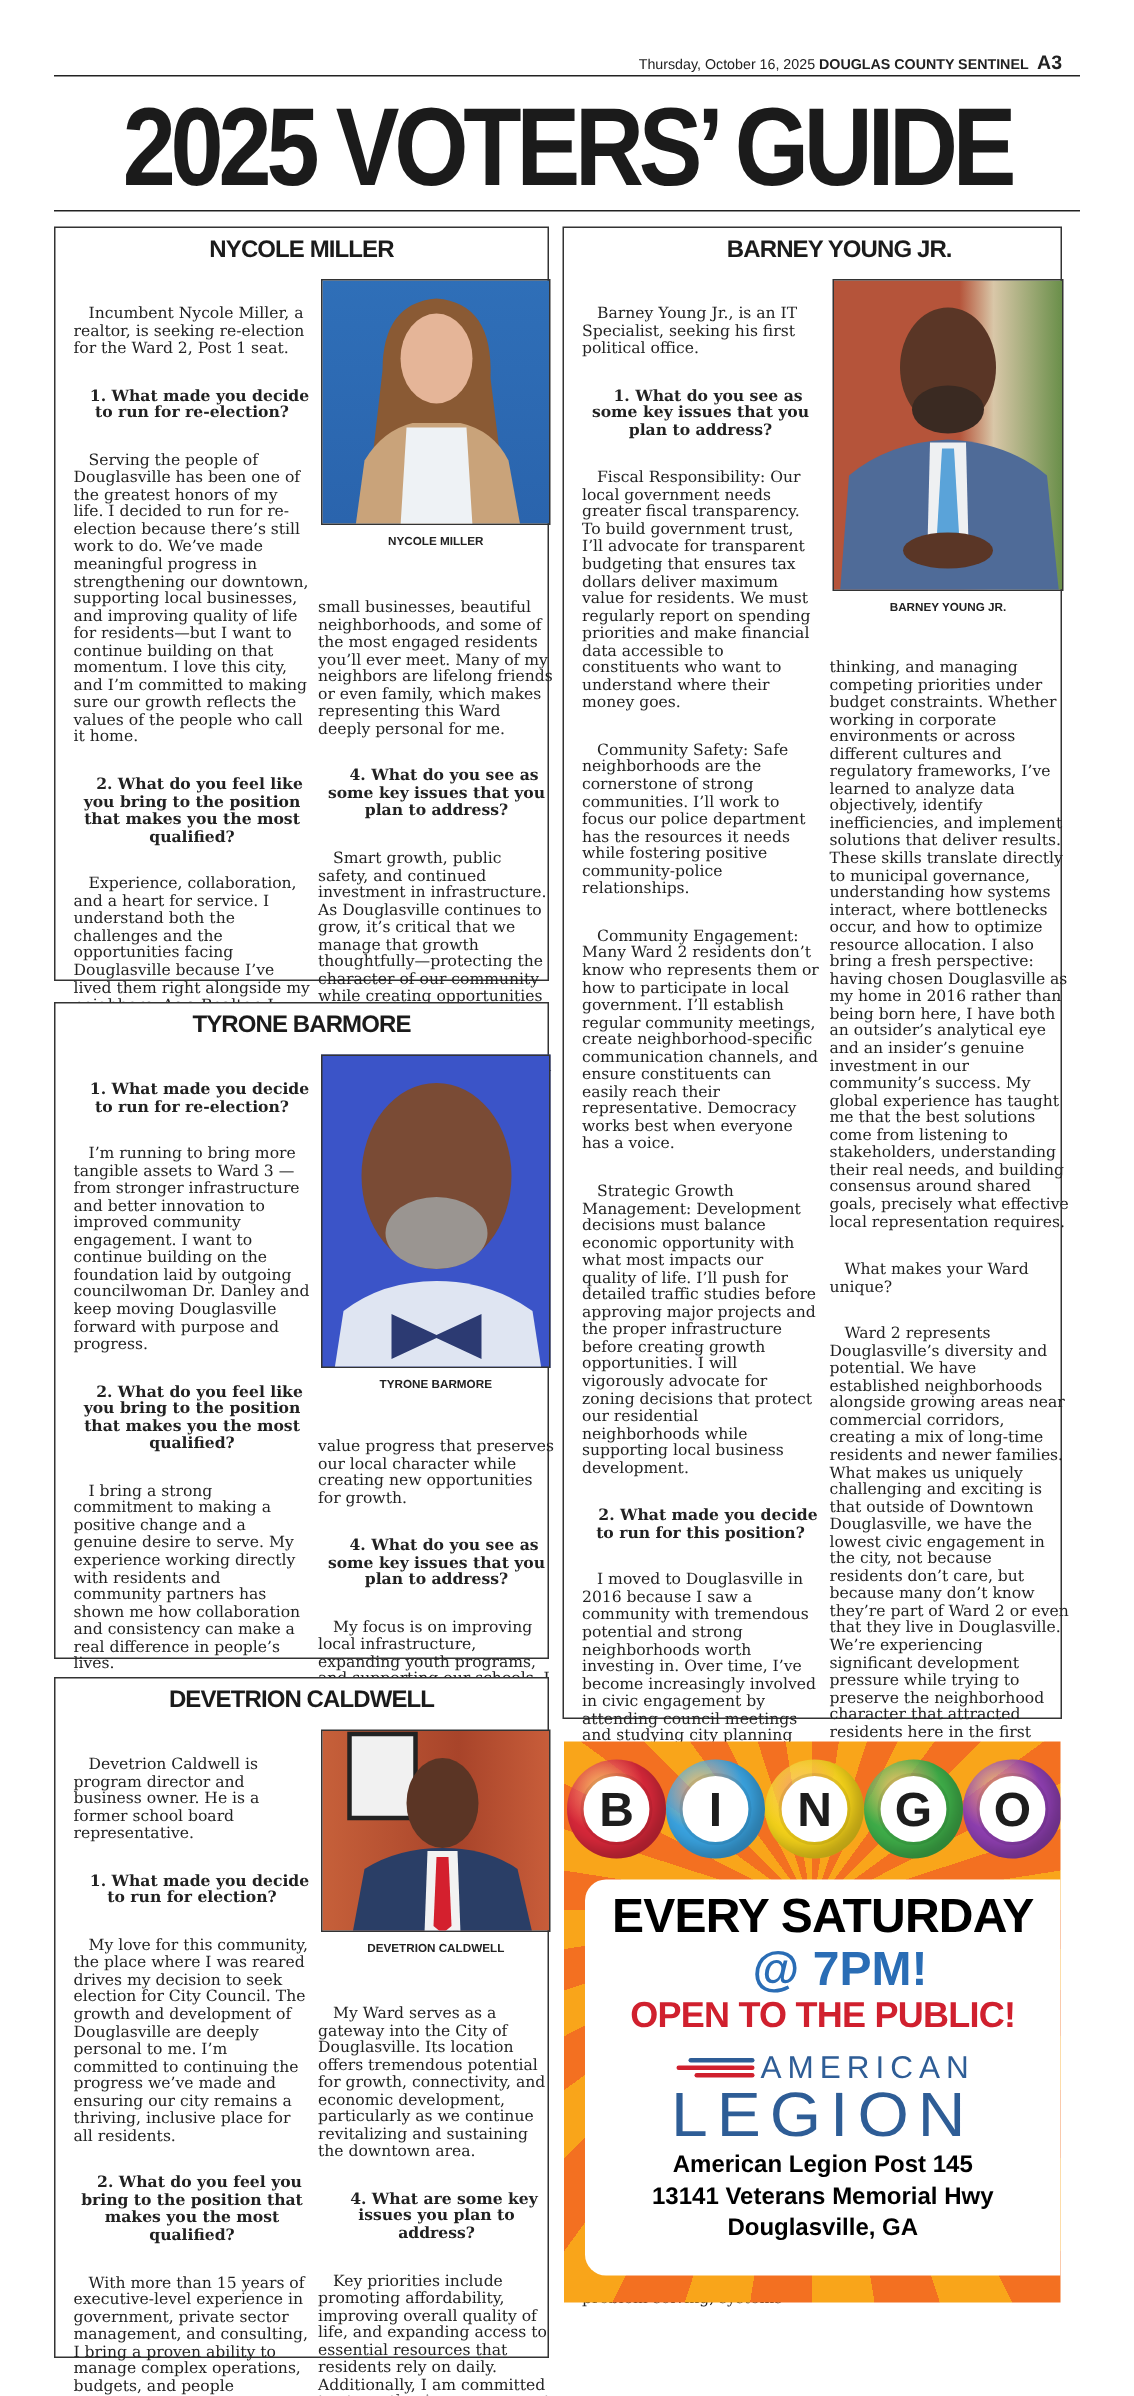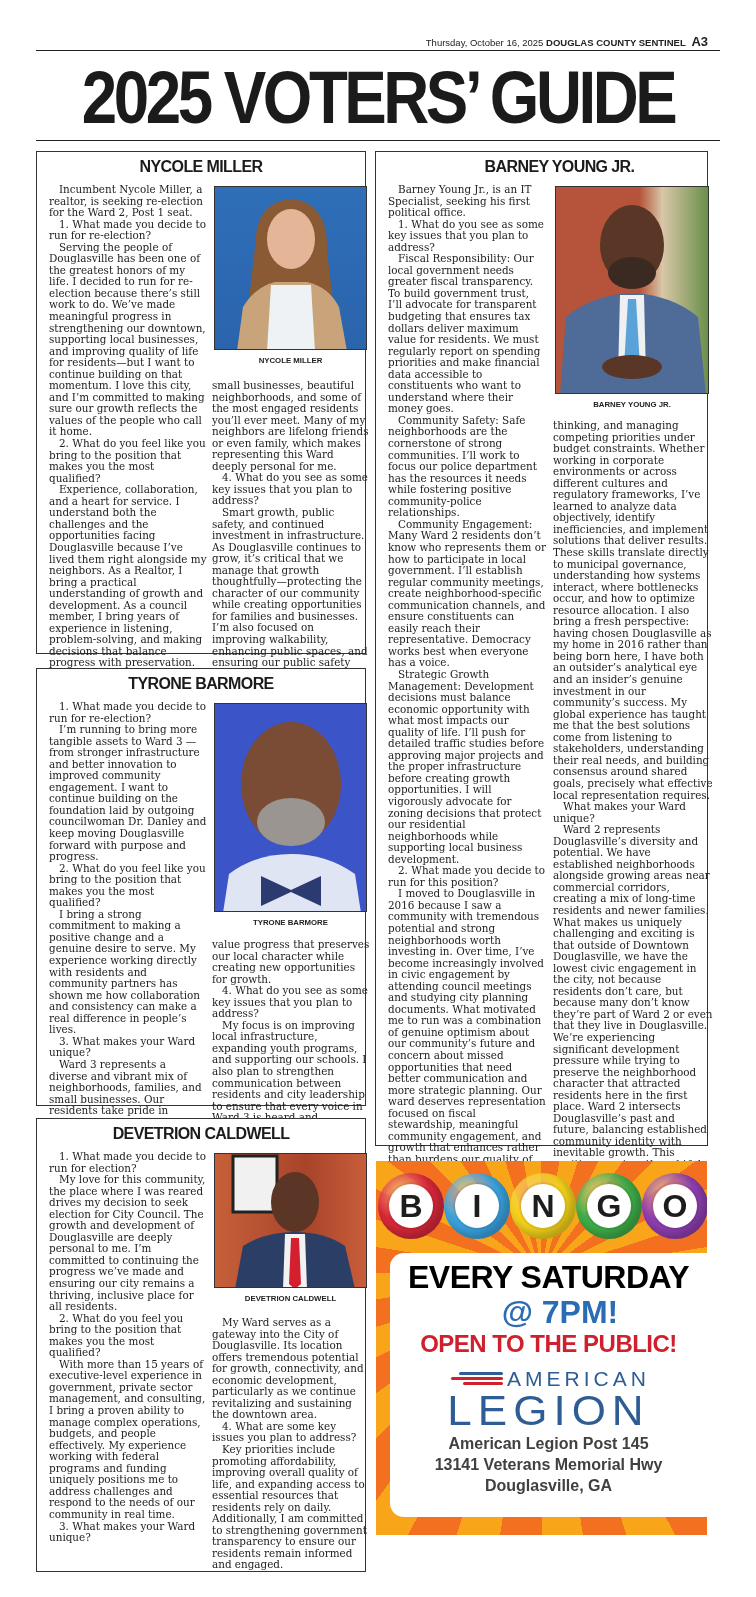--- a/index.html
+++ b/index.html
@@ -10,42 +10,42 @@
   .folio b { font-weight: 700; }
   .folio .page { font-size: 13px; font-weight: 700; margin-left: 3px; }
   .rule-top { position: absolute; left: 36px; right: 36px; top: 50px; height: 0; border-top: 1.5px solid #222; }
   .masthead { position: absolute; left: 0; right: 0; top: 56px; text-align: center; font-family: "Liberation Sans", sans-serif; font-weight: 700; font-size: 74px; letter-spacing: -4px; line-height: 84px; color: #1b1b1b; transform: scaleX(0.86); transform-origin: center; }
   .rule-bottom { position: absolute; left: 36px; right: 36px; top: 140px; height: 0; border-top: 1.5px solid #222; }
 
   .box { position: absolute; border: 1.2px solid #333; background: #fff; }
   .box h2 { font-family: "Liberation Sans", sans-serif; font-weight: 700; font-size: 16px; text-align: center; letter-spacing: -0.6px; margin-top: 6px; margin-bottom: 8px; color: #1b1b1b; }
   .body-cols { position: absolute; left: 10px; right: 10px; }
   .col { position: absolute; top: 0; font-size: 10.4px; line-height: 11.55px; color: #222; }
-  .col p { text-indent: 10px; }
-  .col p.q { font-weight: 400; text-indent: 10px; }
+  .col p { text-indent: 10px; margin-top: 20px; }
+  .col p.q { font-weight: 700; text-indent: 10px; text-align: center; }
   .photo-wrap { position: absolute; }
   .photo { width: 100%; border: 1px solid #333; overflow: hidden; position: relative; }
   .caption { font-family: "Liberation Sans", sans-serif; font-weight: 700; font-size: 7.8px; text-align: center; margin-top: 6px; color: #222; }
 
   
   .ad { position: absolute; left: 376px; top: 1161px; width: 331px; height: 374px; overflow: hidden;
         background: repeating-conic-gradient(from 0deg at 50% 30%, #f37021 0deg 9deg, #f9a51a 9deg 18deg); }
   .ad .balls { position: absolute; left: 0; right: 0; top: 12px; height: 66px; }
   .ball { position: absolute; top: 0; width: 66px; height: 66px; border-radius: 50%; display: flex; align-items: center; justify-content: center; box-shadow: inset -6px -6px 10px rgba(0,0,0,0.25); }
   .ball .inner { width: 44px; height: 44px; border-radius: 50%; background: #fff; border: 2px solid rgba(255,255,255,0.7); outline: 2px solid rgba(0,0,0,0.08); display: flex; align-items: center; justify-content: center; font-family: "Liberation Sans", sans-serif; font-weight: 700; font-size: 32px; color: #1d1d1d; }
   .ad .card { position: absolute; left: 14px; right: 0; top: 92px; height: 264px; background: #fff; border-radius: 14px 0 0 14px; text-align: center; }
   .ad .l1 { font-family: "Liberation Sans", sans-serif; font-weight: 700; font-size: 32px; line-height: 36px; color: #000000; margin-top: 6px; letter-spacing: -0.5px; }
   .ad .l2 { font-family: "Liberation Sans", sans-serif; font-weight: 700; font-size: 32px; line-height: 34px; color: #2a6db5; padding-left: 23px; }
   .ad .l3 { font-family: "Liberation Sans", sans-serif; font-weight: 700; font-size: 24px; line-height: 30px; color: #d0202e; letter-spacing: -0.5px; }
   .ad .legion-top { display: flex; align-items: center; justify-content: center; margin-top: 10px; gap: 4px; }
   .ad .flag { width: 56px; height: 16px; position: relative; }
   .ad .flag span { position: absolute; right: 0; height: 3px; border-radius: 2px; }
   .ad .american { font-family: "Liberation Sans", sans-serif; font-size: 21px; letter-spacing: 4px; color: #2e5d96; line-height: 20px; }
   .ad .legion { font-family: "Liberation Sans", sans-serif; font-size: 44px; letter-spacing: 6px; color: #2e5d96; line-height: 44px; font-weight: 400; transform: scaleY(0.95); }
-  .ad .addr { font-family: "Liberation Sans", sans-serif; font-weight: 700; font-size: 16px; line-height: 21px; color: #404040; }
+  .ad .addr { font-family: "Liberation Sans", sans-serif; font-weight: 700; font-size: 16px; line-height: 21px; color: #000000; }
 </style>
 </head>
 <body>
 
 <div class="folio">
   <span>Thursday, October 16, 2025</span>
   <b>DOUGLAS COUNTY SENTINEL</b>
   <span class="page">A3</span>
 </div>
 <div class="rule-top"></div>
@@ -110,20 +110,21 @@
         <p class="q">4. What do you see as some key issues that you plan to address?</p>
         <p>My focus is on improving local infrastructure, expanding youth programs, and supporting our schools. I also plan to strengthen communication between residents and city leadership to ensure that every voice in Ward 3 is heard and represented.</p>
       </div>
   </div>
 </div>
 
 <div class="box" style="left:36px; top:1118px; width:330px; height:454px;">
   <h2>DEVETRION CALDWELL</h2>
   <div class="body-cols" style="top:32px;">
     <div class="col" style="left:2px; width:158px;">
+        <p>Devetrion Caldwell is program director and business owner. He is a former school board representative.</p>
         <p class="q">1. What made you decide to run for election?</p>
         <p>My love for this community, the place where I was reared drives my decision to seek election for City Council. The growth and development of Douglasville are deeply personal to me. I’m committed to continuing the progress we’ve made and ensuring our city remains a thriving, inclusive place for all residents.</p>
         <p class="q">2. What do you feel you bring to the position that makes you the most qualified?</p>
         <p>With more than 15 years of executive-level experience in government, private sector management, and consulting, I bring a proven ability to manage complex operations, budgets, and people effectively. My experience working with federal programs and funding uniquely positions me to address challenges and respond to the needs of our community in real time.</p>
         <p class="q">3. What makes your Ward unique?</p>
       </div>
     <div class="photo-wrap" style="left:167px; top:2px; width:153px;">
       <div class="photo" style="height:135px; background: linear-gradient(90deg,#c6603a 0%,#a8442a 60%,#c85d3a 100%);">
         <svg width="153" height="135" viewBox="0 0 153 135">
           <rect x="18" y="2" width="44" height="56" fill="#f1f1f1" stroke="#222" stroke-width="3"></rect>

